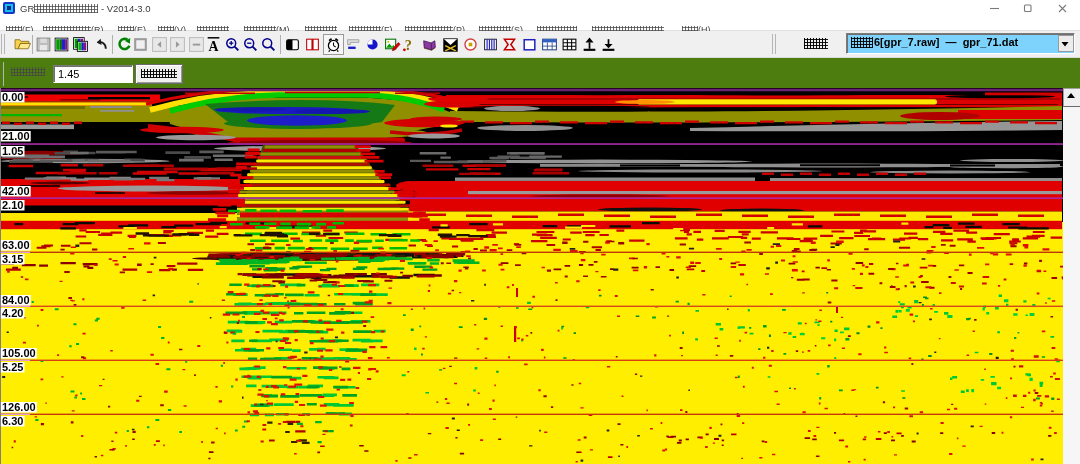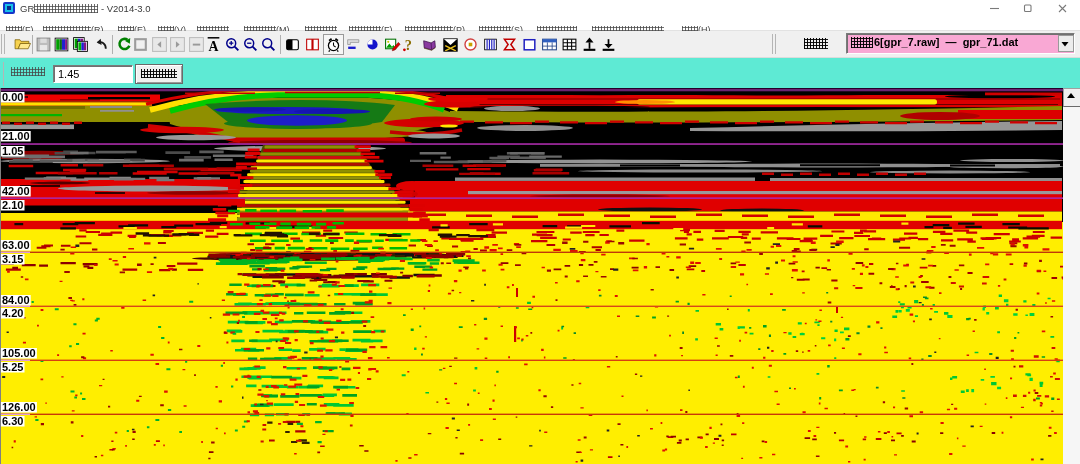--- a/index.html
+++ b/index.html
@@ -179,29 +179,29 @@
       <rect x="2.5" y="12" width="11" height="2" fill="#000"></rect>
       <rect x="7.2" y="3" width="1.6" height="5" fill="#000"></rect>
       <path d="M8 11.5 4.2 7.5h7.6Z" fill="#000"></path>
     </svg>
     <div class="a" style="left:31.5px;top:4px;width:1px;height:19px;background:#b0b0b0"></div>
     <div class="a" style="left:111.5px;top:4px;width:1px;height:19px;background:#b0b0b0"></div>
     <div class="a" style="left:279.5px;top:4px;width:1px;height:19px;background:#b0b0b0"></div>
     <div class="a" style="left:772px;top:3px;width:1px;height:20px;background:#b5b5b5"></div>
     <div class="a" style="left:775px;top:3px;width:1px;height:20px;background:#b5b5b5"></div>
     <span class="cb a" style="left:804px;top:7px;width:24px;height:11px"></span>
-    <div class="a" style="left:846px;top:2px;width:227px;height:19px;background:#f9a8d4;border-top:1px solid #7a7a7a;border-left:1px solid #7a7a7a;border-bottom:1px solid #fff;border-right:1px solid #fff;box-shadow:inset 1px 1px 0 #707070">
+    <div class="a" style="left:846px;top:2px;width:227px;height:19px;background:#7dd3fc;border-top:1px solid #7a7a7a;border-left:1px solid #7a7a7a;border-bottom:1px solid #fff;border-right:1px solid #fff;box-shadow:inset 1px 1px 0 #707070">
       <span class="cb a" style="left:4px;top:3px;width:22px;height:11px"></span>
       <span class="a" style="left:27px;top:2px;font-size:11px;font-weight:bold;white-space:pre">6[gpr_7.raw]  —  gpr_71.dat</span>
       <div class="a" style="left:211px;top:1px;width:14px;height:15px;background:#ececec;border:1px solid #9a9a9a"><svg width="12" height="13">
           <path d="M2.5 5h7L6 9.5Z" fill="#000"></path>
         </svg></div>
     </div>
   </div>
-<div class="a" style="left:0;top:58px;width:1080px;height:30px;background:#5eead4">
+<div class="a" style="left:0;top:58px;width:1080px;height:30px;background:#4d7c0f">
     <div class="a" style="left:3px;top:4px;width:1px;height:24px;background:#b5b5b5"></div>
     <span class="cj a" style="left:11px;top:9px;width:34px;height:9px"></span>
     <div class="a" style="left:53px;top:7px;width:78px;height:16px;background:#fff;border-top:1px solid #7a7a7a;border-left:1px solid #7a7a7a;border-bottom:1px solid #fff;border-right:1px solid #fff;box-shadow:inset 1px 1px 0 #707070">
       <span class="a" style="left:4px;top:2px;font-size:11px">1.45</span>
     </div>
     <div class="a" style="left:135px;top:6px;width:46px;height:18px;background:#f0f0f0;border:1px solid #6a6a6a;box-shadow:inset 1px 1px 0 #fff,inset -1px -1px 0 #9a9a9a">
       <span class="cb a" style="left:5px;top:4px;width:36px;height:9px"></span>
     </div>
   </div>
 <svg style="position:absolute;left:0;top:88px" width="1063" height="376" viewBox="0 88 1063 376">

